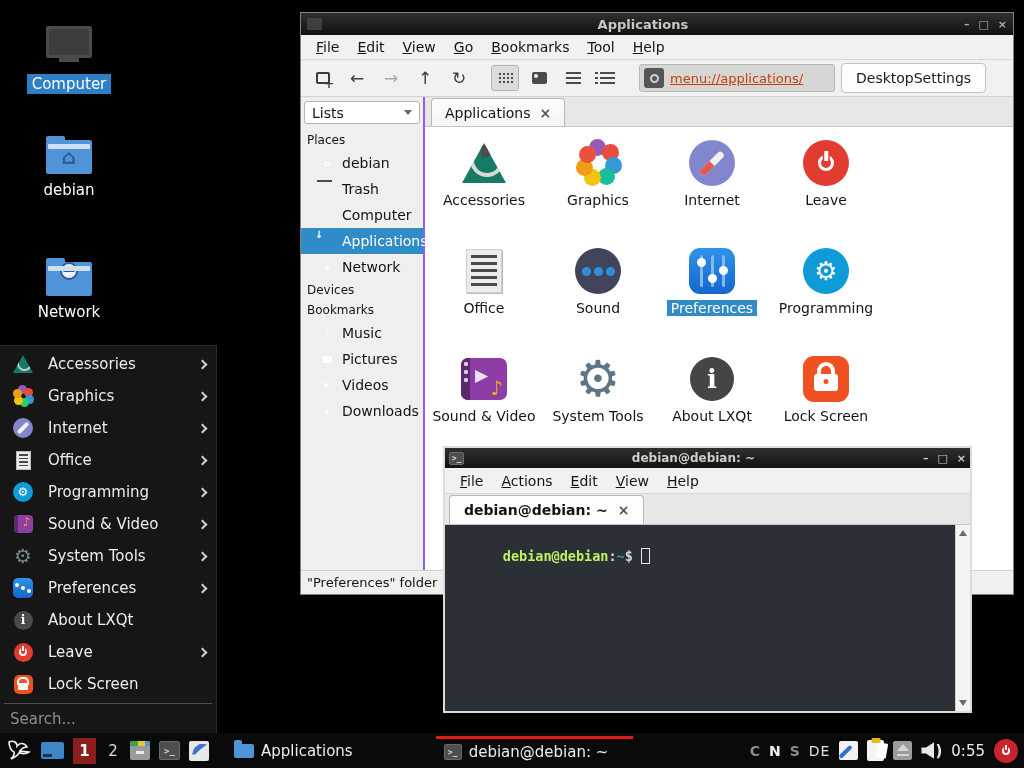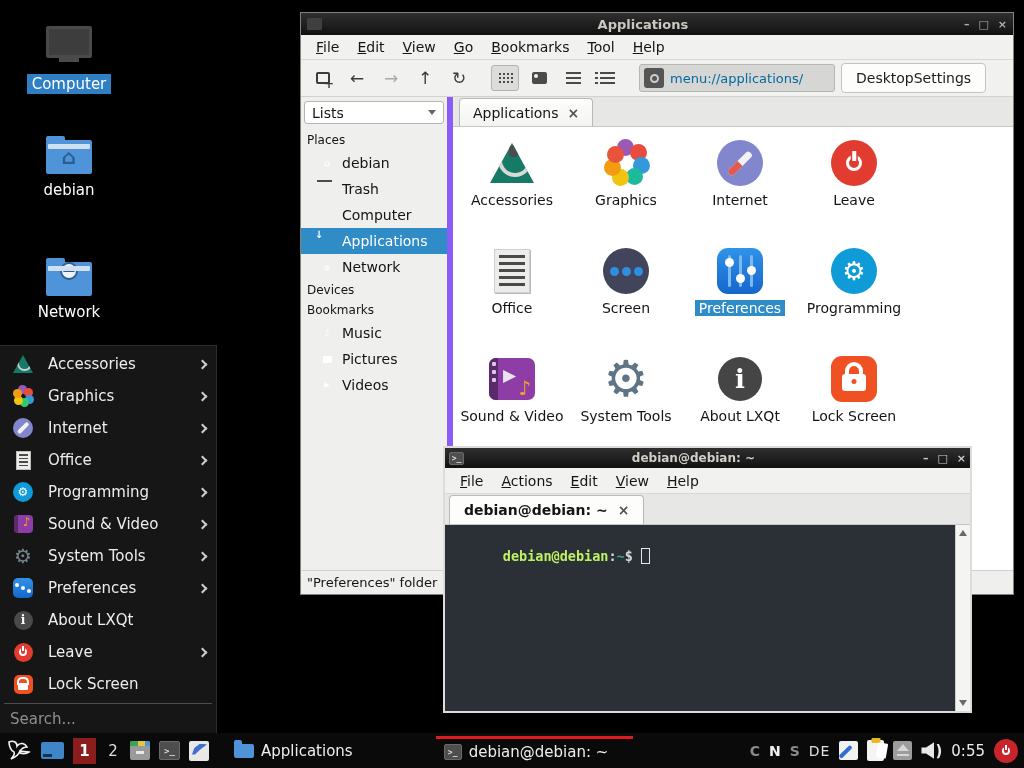--- a/index.html
+++ b/index.html
@@ -46,26 +46,26 @@
   .compact-glyph { width:15px; height:12px; background:repeating-linear-gradient(#4a4a4a 0 2px, transparent 2px 5px); }
   .detail-glyph { width:15px; height:12px; position:relative;
     background:repeating-linear-gradient(#4a4a4a 0 2px, transparent 2px 5px); }
   .detail-glyph::before { content:""; position:absolute; left:-5px; top:0; width:3px; height:12px;
     background:repeating-linear-gradient(#4a4a4a 0 2px, transparent 2px 5px); }
   .sep-sp { width:6px; }
   .addrbar { flex:0 0 196px; height:28px; background:#d6d6d4; border:1px solid #b6b6b3; border-radius:3px;
     display:flex; align-items:center; gap:6px; padding:0 4px; }
   .addr-chip { width:20px; height:20px; background:#555; border-radius:3px; display:flex; align-items:center; justify-content:center; }
   .addr-chip i { width:9px; height:9px; border:2px solid #cfcfcf; border-radius:50%; display:block; }
-  .addr-text { font-size:13px; color:#0369a1; white-space:nowrap; }
+  .addr-text { font-size:13px; color:#c2410c; white-space:nowrap;text-decoration:underline; }
   .dsk-settings { height:30px; background:#fdfdfc; border:1px solid #c3c3c0; border-radius:4px;
     display:flex; align-items:center; padding:0 14px; font-size:14px; color:#1b1b1b; }
 
   .fm-body { flex:1; display:flex; min-height:0; }
-  .fm-side { width:152px; background:#efefee; border-right:6px solid #8b5cf6; padding-top:4px; position:relative; }
+  .fm-side { width:124px; background:#efefee; border-right:2px solid #8b5cf6; padding-top:4px; position:relative; }
   .combo { margin:0 3px 6px; height:23px; background:#fff; border:1px solid #b5b5b2; border-radius:3px;
     display:flex; align-items:center; padding:0 7px; font-size:14px; color:#141414; }
   .combo .caret { margin-left:auto; width:0; height:0; border-left:4px solid transparent; border-right:4px solid transparent; border-top:5px solid #666; }
   .side-h { font-size:12px; color:#141414; padding:3px 6px; }
   .side-row { height:26px; display:flex; align-items:center; gap:7px; padding-left:18px; font-size:14px; color:#141414; }
   .side-row.sel { background:#308cc6; color:#fff; }
   .si { width:16px; height:13px; flex:0 0 16px; position:relative; }
   .si .folder-s { width:16px; height:12px; }
   .si .folder-s::before { top:-3px; height:3px; }
   .si .mini { position:absolute; inset:0; display:flex; align-items:center; justify-content:center; color:#fff; font-size:9px; font-weight:bold; }
@@ -343,20 +343,24 @@
       <div class="side-row">
         <span class="si"><span class="folder folder-s"></span><span class="mini">
               <span class="pic-s"></span>
             </span></span>
         <span>Pictures</span>
       </div>
       <div class="side-row">
         <span class="si"><span class="folder folder-s"></span><span class="mini" style="font-size:7px;">▶</span></span>
         <span>Videos</span>
       </div>
+      <div class="side-row">
+        <span class="si"><span class="folder folder-s"></span><span class="mini">↓</span></span>
+        <span>Downloads</span>
+      </div>
     </div>
     <div class="fm-main">
       <div class="tabbar">
         <div class="tab">
           <span>Applications</span>
           <span class="close">×</span>
         </div>
       </div>
       <div class="iconview">
         <div class="grid">
@@ -405,21 +409,21 @@
             <span class="glabel">Office</span>
           </div>
           <div class="cell">
             <div class="bigicon">
                 <div class="ic-other">
                   <i></i>
                   <i></i>
                   <i></i>
                 </div>
               </div>
-            <span class="glabel">Screen</span>
+            <span class="glabel">Sound</span>
           </div>
           <div class="cell">
             <div class="bigicon">
                 <div class="ic-pref">
               <div class="sl" style="left:11px;"></div>
                   <div class="sl" style="left:22px;"></div>
                   <div class="sl" style="left:33px;"></div>
               <div class="kn" style="left:8px;top:10px;"></div>
                   <div class="kn" style="left:19px;top:26px;"></div>
                   <div class="kn" style="left:30px;top:18px;"></div>

